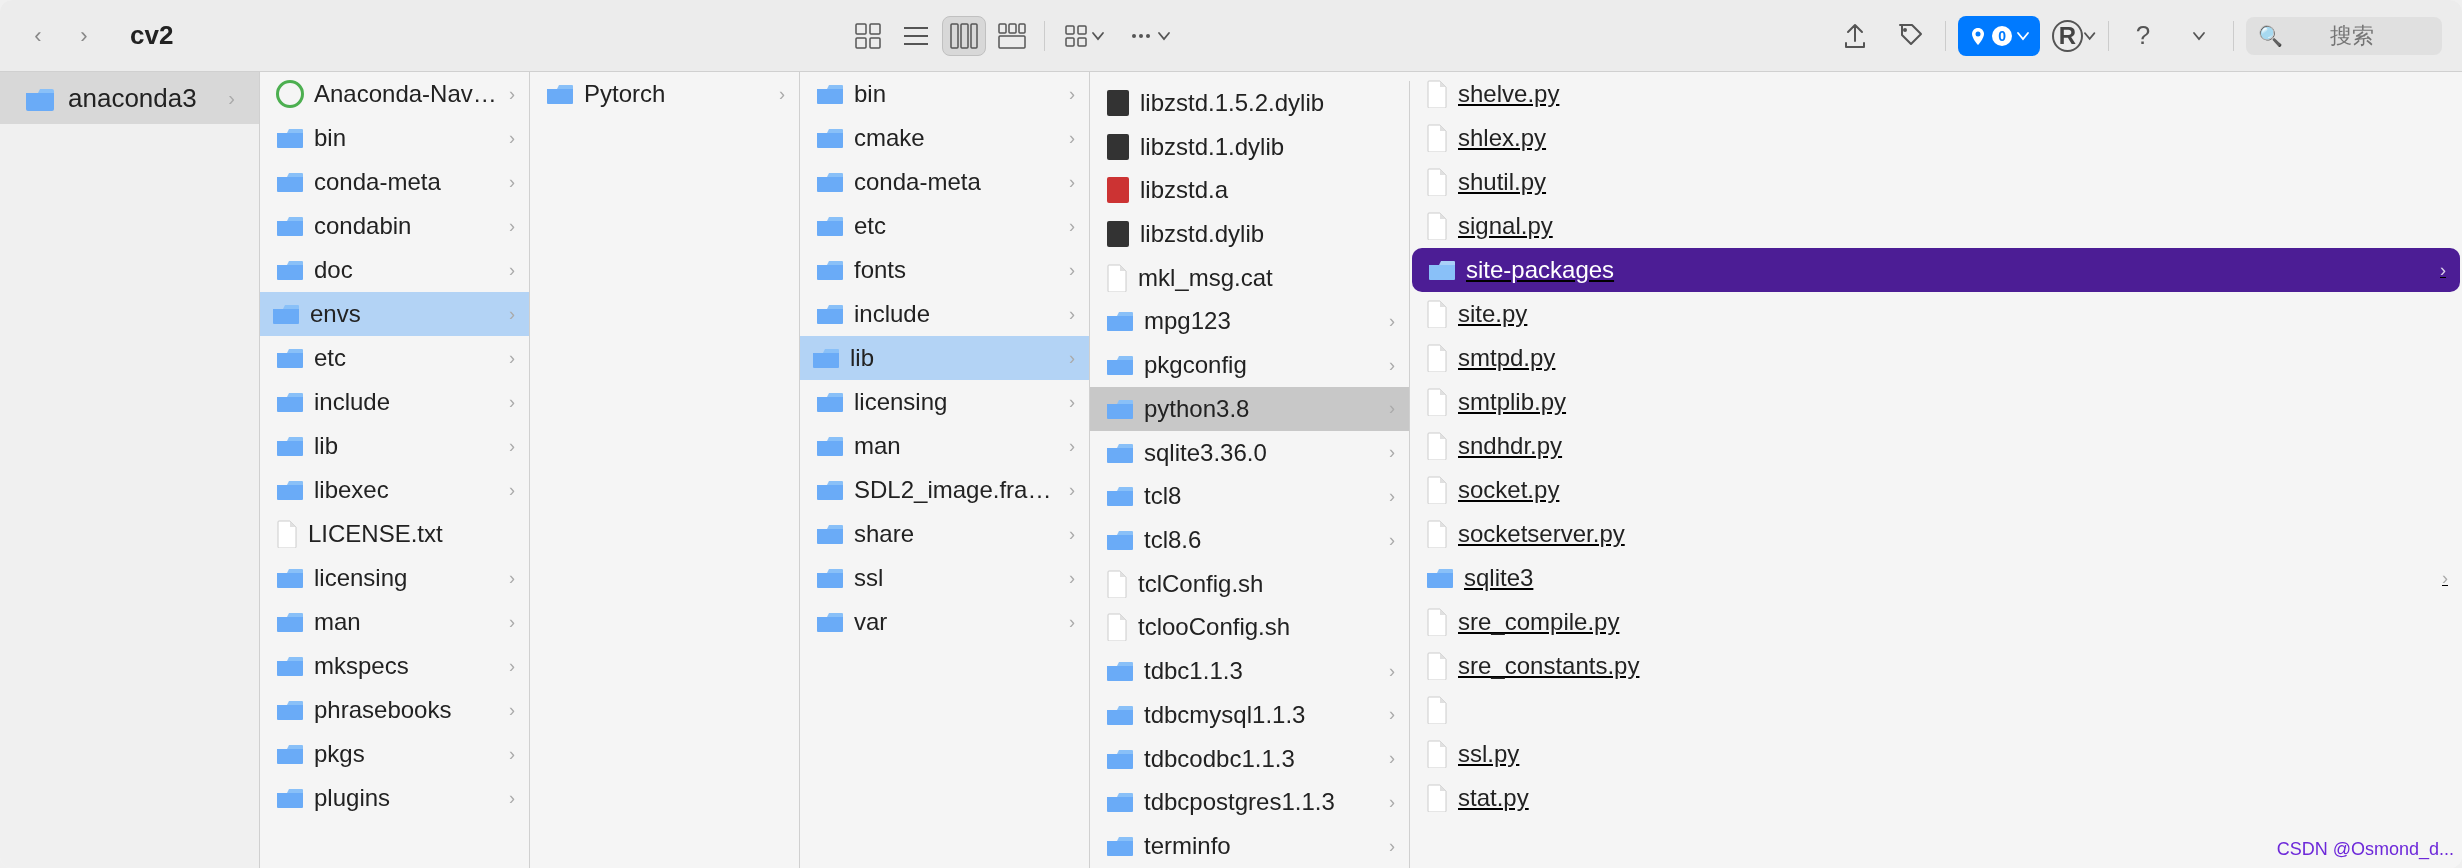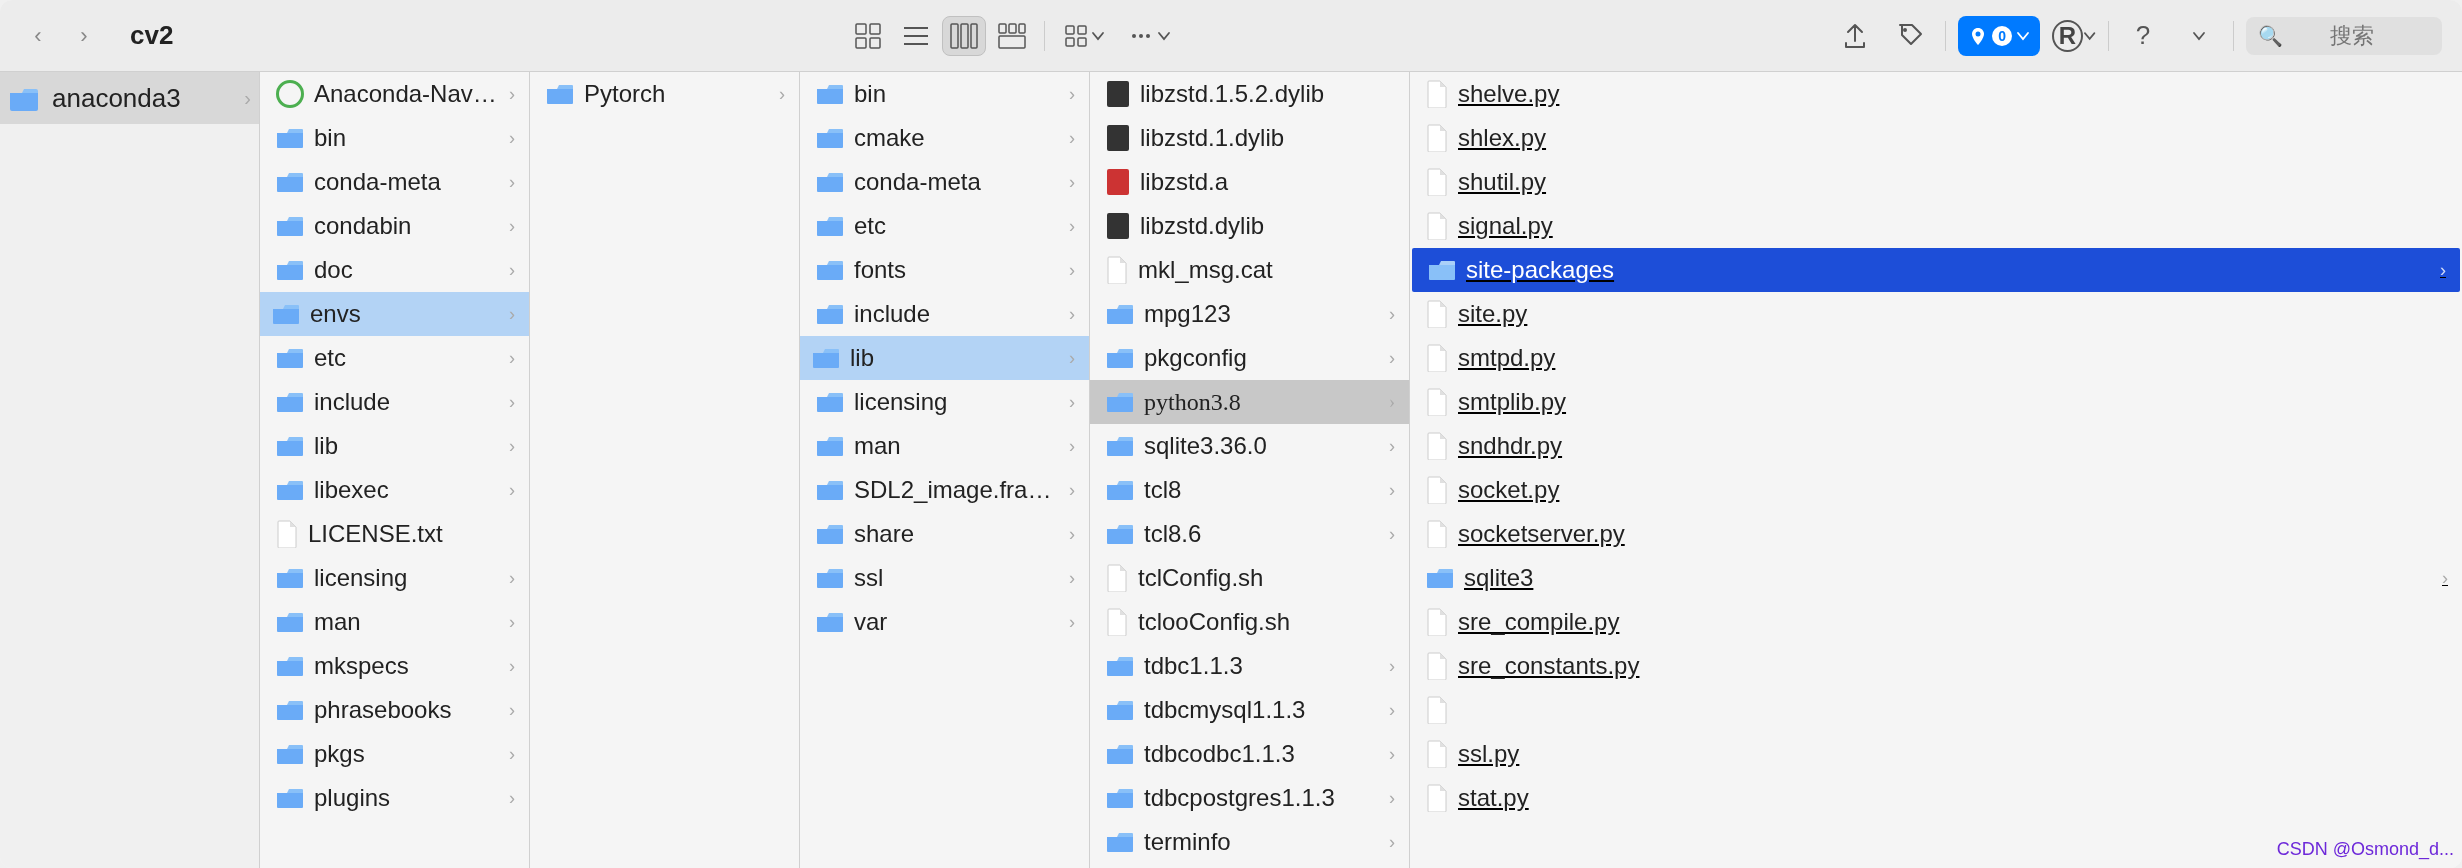--- a/index.html
+++ b/index.html
@@ -202,21 +202,21 @@
     
     .sidebar {
       width: 260px;
       border-right: 1px solid #d0d0d0;
       background: #f0f0f0;
       overflow-y: auto;
     }
     .sidebar-item {
       display: flex;
       align-items: center;
-      padding: 10px 8px;
+      padding: 10px 24px;
       cursor: pointer;
       height: 52px;
       gap: 12px;
     }
     .sidebar-item.selected { background: #d8d8d8; }
     .sidebar-label {
       font-size: 26px;
       font-weight: 500;
       color: #222;
     }
@@ -226,21 +226,21 @@
     .app-icon-circle {
       width: 28px;
       height: 28px;
       border-radius: 50%;
       border: 3px solid #4CAF50;
       flex-shrink: 0;
     }
 
     
     .selected-blue { background: #b3d3f5; padding-left: 12px; }
-    .selected-gray { background: #c8c8c8; font-family: Liberation Serif, serif; }
+    .selected-gray { background: #c8c8c8; }
 
     
     .watermark {
       position: fixed;
       bottom: 8px;
       right: 8px;
       font-size: 18px;
       color: #6d28d9;
     }
   </style>
@@ -615,21 +615,21 @@
       <div class="col-item">
         <svg width="28" height="22" viewBox="0 0 28 22">
             <path d="M1 6h26v14a1 1 0 01-1 1H2a1 1 0 01-1-1V6z" fill="#6aabf7"></path>
             <path d="M1 6h10l2-4h13a1 1 0 011 1v3H1z" fill="#89c0f8"></path>
           </svg>
         <span class="item-name">var</span>
         <span class="chevron">›</span>
       </div>
     </div>
 
-    <div class="col" style="min-width:320px;max-width:320px;">
+    <div class="col" style="min-width:320px;max-width:320px;margin-top:9px;">
       <div class="col-item">
         <svg width="24" height="28" viewBox="0 0 24 28">
             <rect x="1" y="1" width="22" height="26" rx="2" fill="#333"></rect>
           </svg>
         <span class="item-name">libzstd.1.5.2.dylib</span>
       </div>
       <div class="col-item">
         <svg width="24" height="28" viewBox="0 0 24 28">
             <rect x="1" y="1" width="22" height="26" rx="2" fill="#333"></rect>
           </svg>
@@ -780,21 +780,21 @@
           </svg>
         <span class="item-name">shutil.py</span>
       </div>
       <div class="col-item">
         <svg width="22" height="28" viewBox="0 0 22 28">
             <path d="M3 1h11l6 6v20a1 1 0 01-1 1H3a1 1 0 01-1-1V2a1 1 0 011-1z" fill="white" stroke="#ccc" stroke-width="1"></path>
             <path d="M14 1l6 6h-6V1z" fill="#e0e0e0"></path>
           </svg>
         <span class="item-name">signal.py</span>
       </div>
-      <div class="col-item" style="background:#1d4ed8;border-radius:2px;margin:0 2px;">
+      <div class="col-item" style="background:#4c1d95;border-radius:10px;margin:0 2px;">
         <svg width="28" height="22" viewBox="0 0 28 22">
             <path d="M1 6h26v14a1 1 0 01-1 1H2a1 1 0 01-1-1V6z" fill="#89c0f8"></path>
             <path d="M1 6h10l2-4h13a1 1 0 011 1v3H1z" fill="#aad0f8"></path>
           </svg>
         <span class="item-name" style="color:white;">site-packages</span>
         <span class="chevron" style="color:rgba(255,255,255,0.8);">›</span>
       </div>
       <div class="col-item">
         <svg width="22" height="28" viewBox="0 0 22 28">
             <path d="M3 1h11l6 6v20a1 1 0 01-1 1H3a1 1 0 01-1-1V2a1 1 0 011-1z" fill="white" stroke="#ccc" stroke-width="1"></path>

